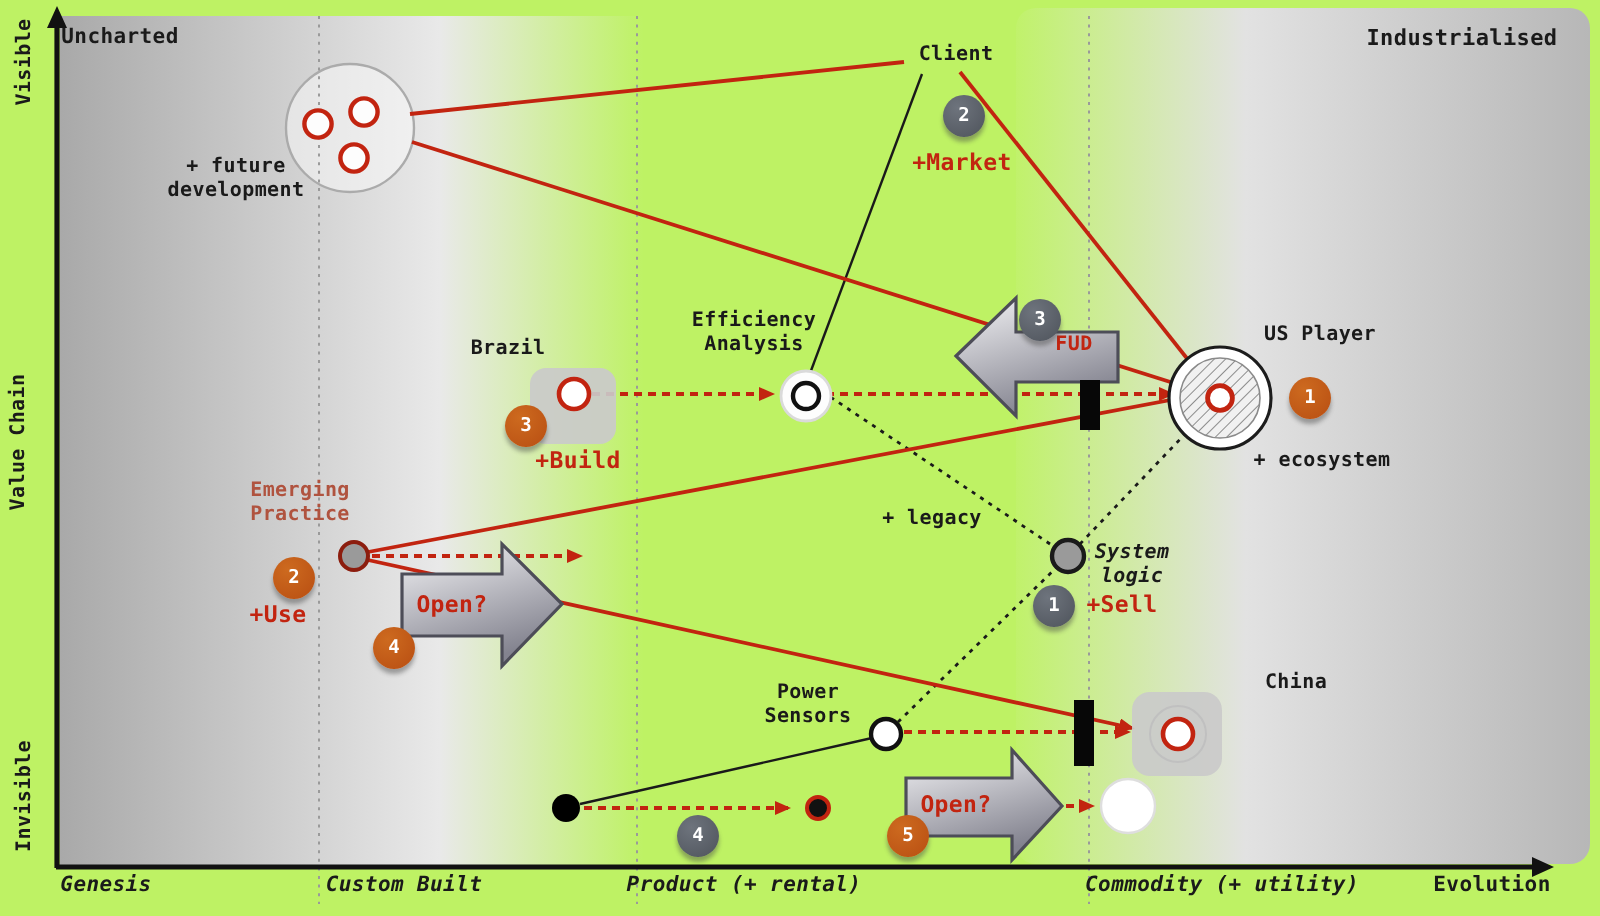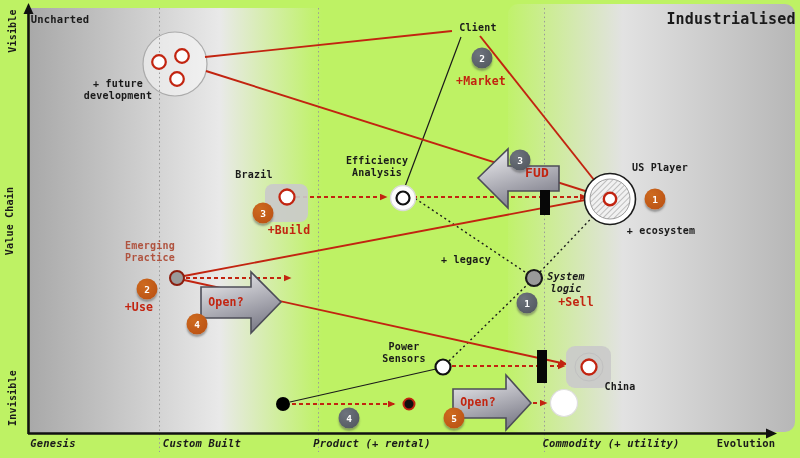--- a/index.html
+++ b/index.html
@@ -18,53 +18,53 @@
   }
   svg.overlay{position:absolute;left:0;top:0;}
   .lbl{
     position:absolute;transform:translate(-50%,-50%);
     font-weight:bold;font-size:10px;color:#1a1a1a;
     white-space:pre-line;text-align:center;line-height:1.2;letter-spacing:0.2px;
   }
   .it{font-style:italic;}
   .red{color:#c22410;}
   .rust{color:#b0533f;}
-  .big{font-size:13px;}
+  .big{font-size:10px;}
   .med{font-size:11.5px;}
   .rot{transform:translate(-50%,-50%) rotate(-90deg);}
   .badge{
     position:absolute;width:21px;height:21px;border-radius:50%;
     transform:translate(-50%,-50%);color:#fff;font-size:9.5px;font-weight:bold;
     display:flex;align-items:center;justify-content:center;
     box-shadow:0 2.5px 2px rgba(70,70,70,0.45);
   }
   .orange{background:radial-gradient(circle at 35% 30%,#cd6a1f,#b84e12);}
   .gray{background:radial-gradient(circle at 35% 30%,#6e747d,#4e535b);}
   
   .L-uncharted{left:60px;top:19px;font-size:10.5px;}
-  .L-industrialised{left:731px;top:19px;font-size:15px;}
+  .L-industrialised{left:731px;top:19px;font-size:11px;}
   .L-client{left:478px;top:28px;}
   .L-futuredev{left:118px;top:90px;}
   .L-efficiency{left:377px;top:167px;}
   .L-brazil{left:254px;top:175px;}
   .L-usplayer{left:660px;top:168px;}
   .L-ecosystem{left:661px;top:231px;}
   .L-emerging{left:150px;top:252px;}
   .L-legacy{left:466px;top:260px;}
   .L-systemlogic{left:566px;top:283px;}
-  .L-china{left:620px;top:342px;margin-top:45px;}
+  .L-china{left:648px;top:342px;}
   .L-powersensors{left:404px;top:353px;}
   .L-envdata{left:264px;top:386px;}
   .L-market{left:481px;top:82px;}
   .L-fud{left:537px;top:173px;}
   .L-cloud{left:719px;top:199px;}
   .L-build{left:289px;top:231px;}
   .L-use{left:139px;top:308px;text-align:right;}
   .L-open1{left:226px;top:303px;}
-  .L-sell{left:561px;top:303px;margin-left:15px;}
+  .L-sell{left:561px;top:303px;}
   .L-open2{left:478px;top:403px;}
   .L-genesis{left:53px;top:443px;font-size:10.5px;}
   .L-custom{left:202px;top:443px;font-size:10.5px;}
   .L-product{left:372px;top:443px;font-size:10.5px;}
   .L-commodity{left:611px;top:443px;font-size:10.5px;}
   .L-evolution{left:746px;top:443px;font-size:10.5px;}
   .L-visible{left:13px;top:31px;}
   .L-valuechain{left:10px;top:221px;}
   .L-invisible{left:13px;top:398px;}
   

